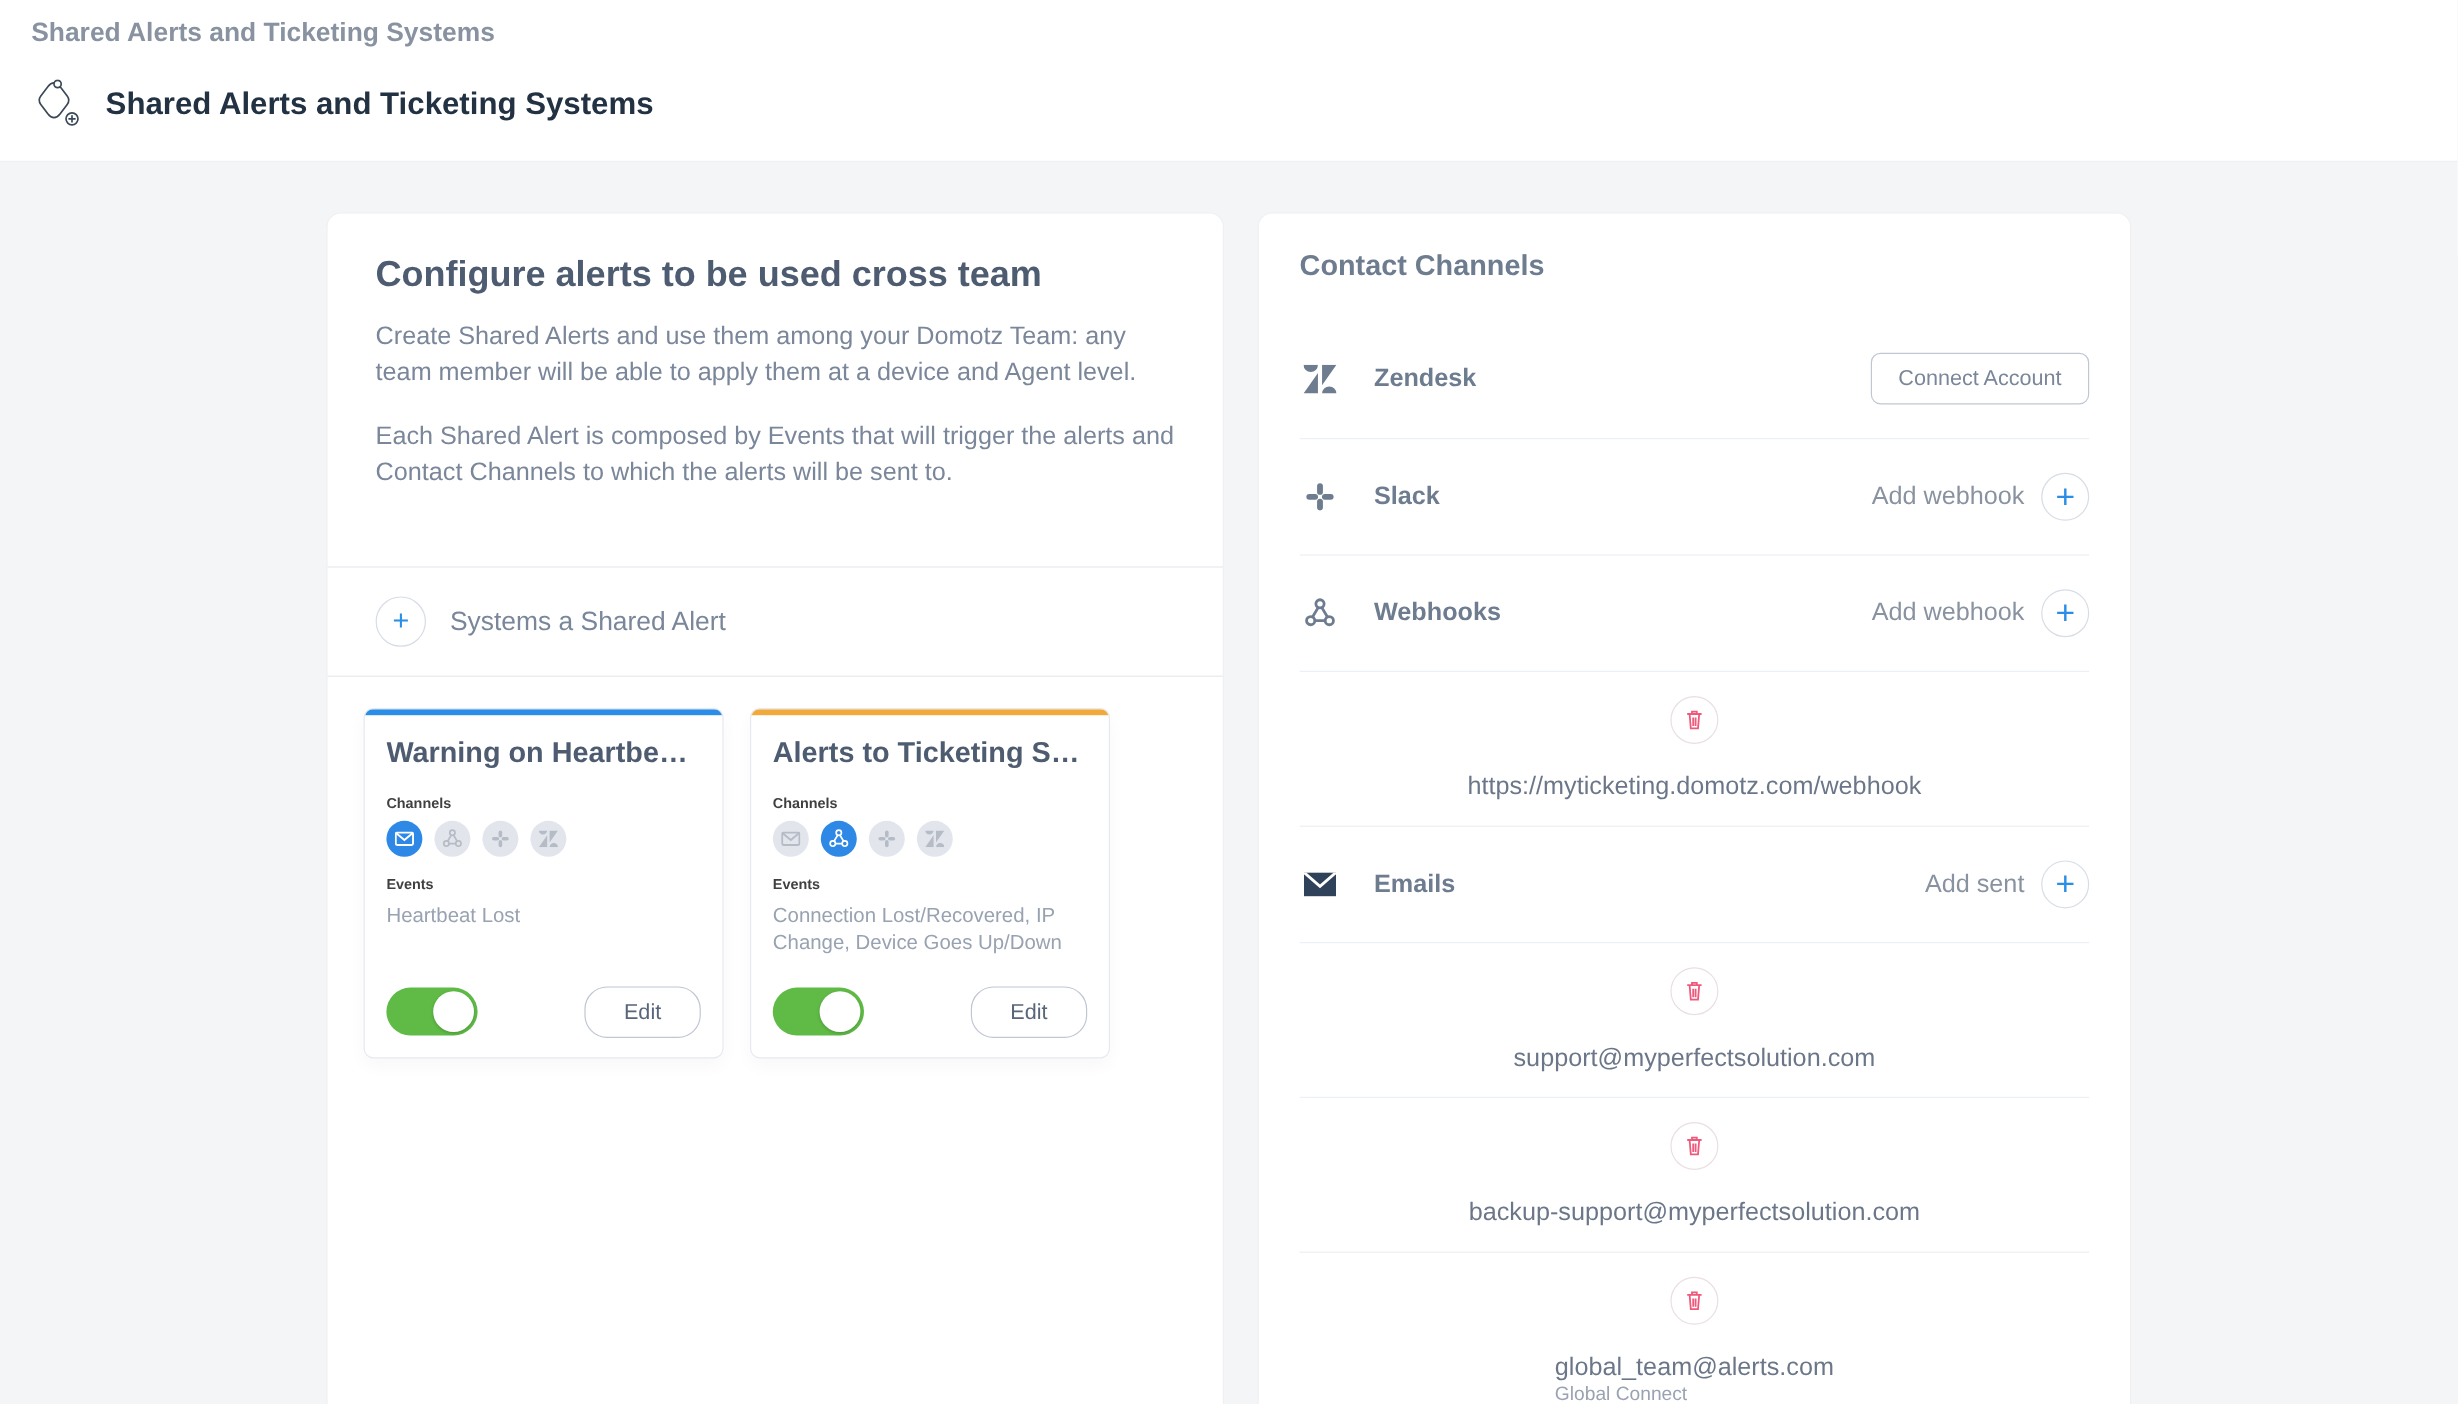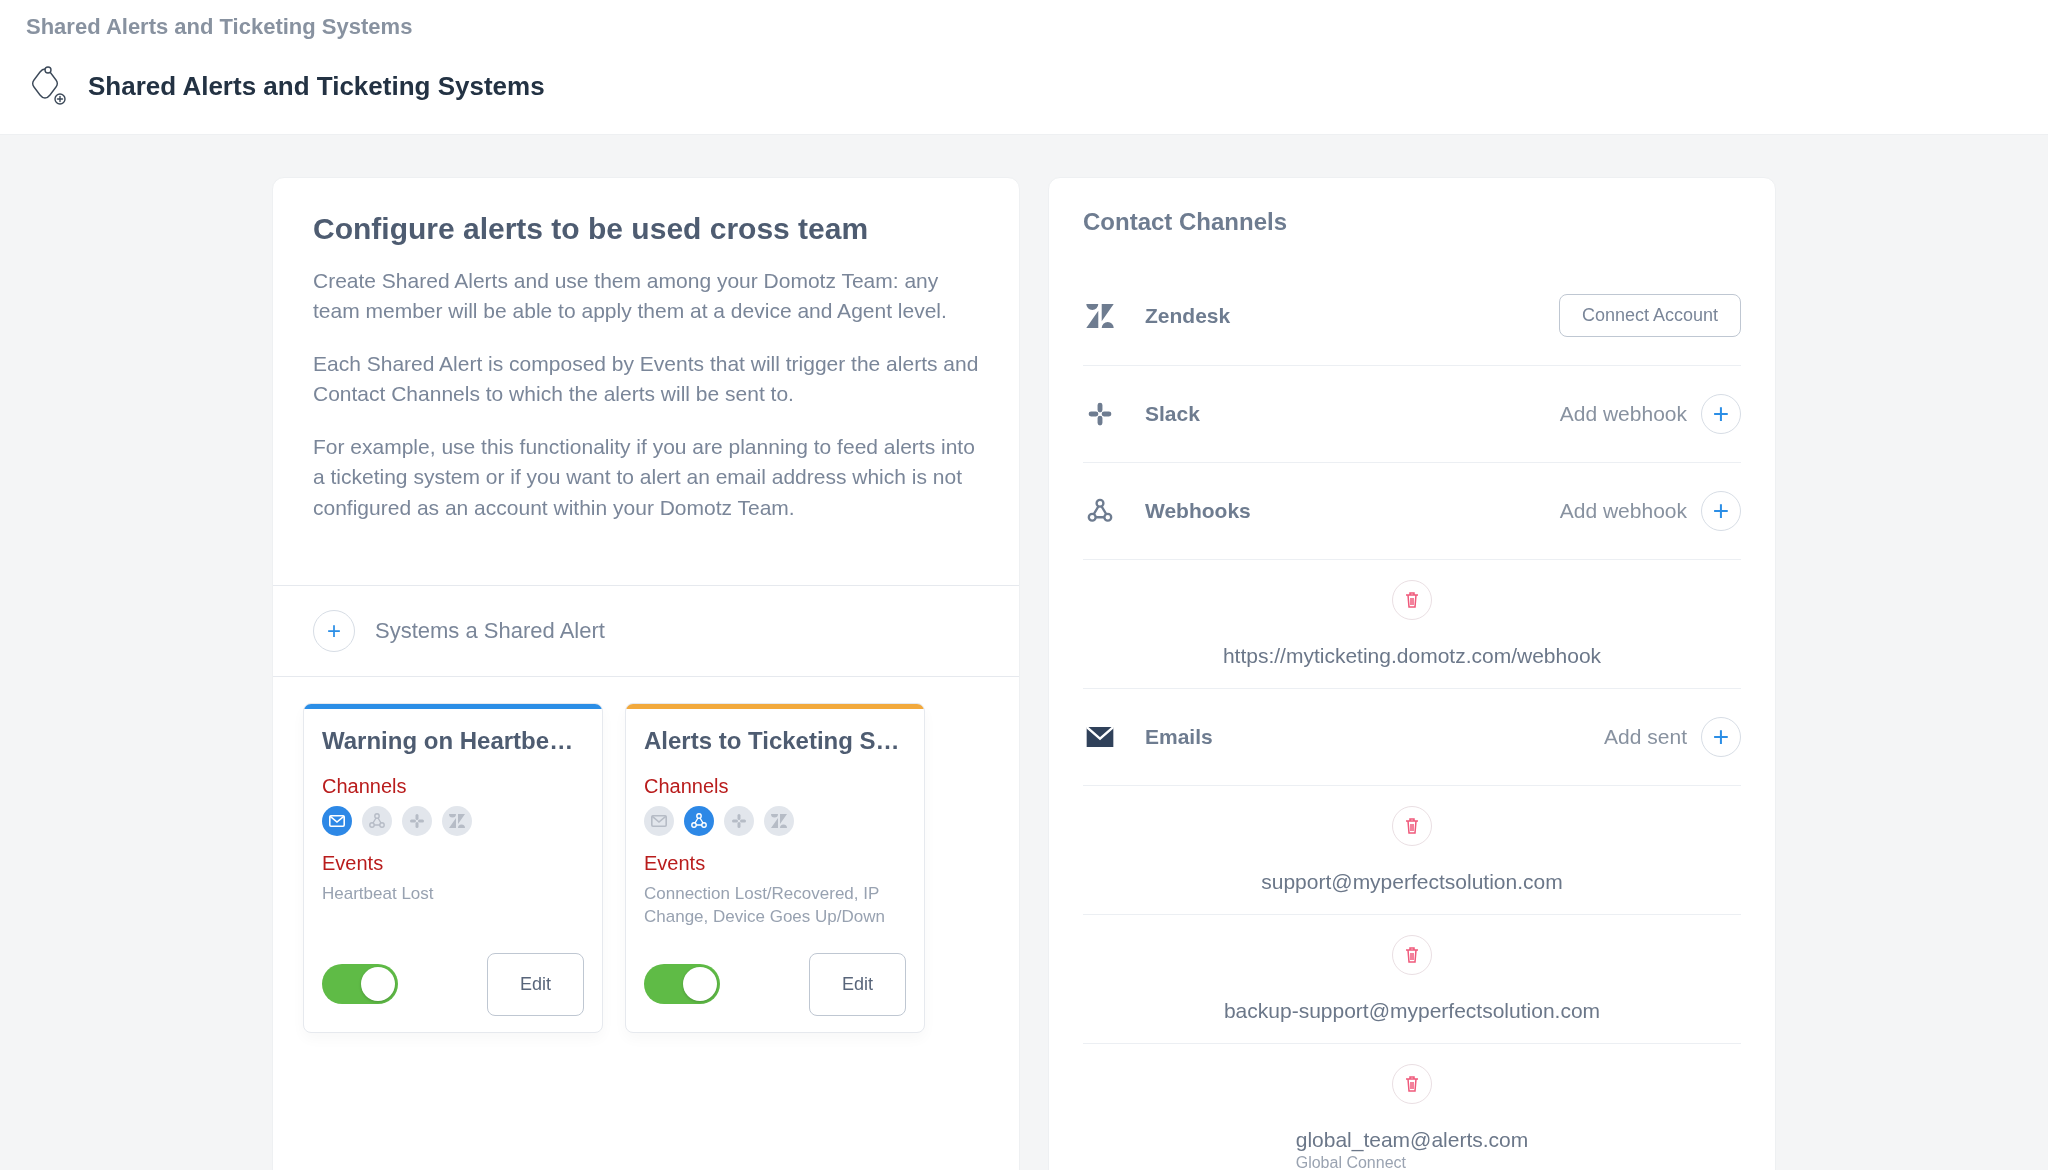--- a/index.html
+++ b/index.html
@@ -117,41 +117,41 @@
   .alert-card .topbar.blue { background: var(--brand-blue); }
   .alert-card .topbar.orange { background: var(--orange); }
   .alert-card .inner { padding:18px 18px 16px 18px; flex:1; display:flex;flex-direction:column; }
   .alert-card h3 {
     margin:0 0 20px 0;
     font-size:24px; font-weight:700;
     color:var(--text-slate);
     white-space:nowrap;overflow:hidden;text-overflow:ellipsis;
   }
   .alert-card .section-label {
-    font-size:20px;font-weight:400;color:#b91c1c;margin-bottom:8px;
+    font-size:12px;font-weight:700;color:#404040;margin-bottom:8px;
   }
   .channel-row { display:flex;gap:10px;margin-bottom:16px; }
   .ch-dot {
     width:30px;height:30px;border-radius:50%;
     display:flex;align-items:center;justify-content:center;
   }
   .ch-dot.active-blue { background:#2d88e6; color:#fff; }
   .ch-dot.inactive { background:#e2e6ec; color:#b6bcc6; }
   .event-text { font-size:17px;color:#98a2b1;margin-bottom:24px; line-height:1.35; }
   .card-footer { margin-top:auto; display:flex;align-items:center;justify-content:space-between; }
   .toggle {
     width:76px;height:40px;border-radius:20px;background:var(--green);
     position:relative;cursor:pointer;
   }
   .toggle .knob {
     position:absolute;top:3px;right:3px;width:34px;height:34px;border-radius:50%;background:#fff;
     box-shadow:0 1px 3px rgba(0,0,0,.2);
   }
   .edit-btn {
-    padding:20px 32px;border:1px solid #bfc7d2;border-radius:8px;background:#fff;
+    padding:10px 32px;border:1px solid #bfc7d2;border-radius:19px;background:#fff;
     color:#58657a;font-size:18px;cursor:pointer;
   }
   
   .panel-right h2 {
     margin:0 0 30px 0;font-size:24px;font-weight:700;color:#6e7c90;
   }
   .cc-row {
     display:flex;align-items:center;justify-content:space-between;
     padding:28px 0;
     border-bottom:1px solid #eceff3;
@@ -199,21 +199,20 @@
   </div>
 </header>
 
 <main class="body-area">
 
   <div class="panel panel-left">
     <section class="intro">
       <h2>Configure alerts to be used cross team</h2>
       <p>Create Shared Alerts and use them among your Domotz Team: any team member will be able to apply them at a device and Agent level.</p>
       <p>Each Shared Alert is composed by Events that will trigger the alerts and Contact Channels to which the alerts will be sent to.</p>
-      <p>For example, use this functionality if you are planning to feed alerts into a ticketing system or if you want to alert an email address which is not configured as an account within your Domotz Team.</p>
     </section>
 
     <div class="create-row">
       <div class="plus-btn">+</div>
       <div class="create-label">Systems a Shared Alert</div>
     </div>
 
     <div class="alerts-grid">
 
       <div class="alert-card">

